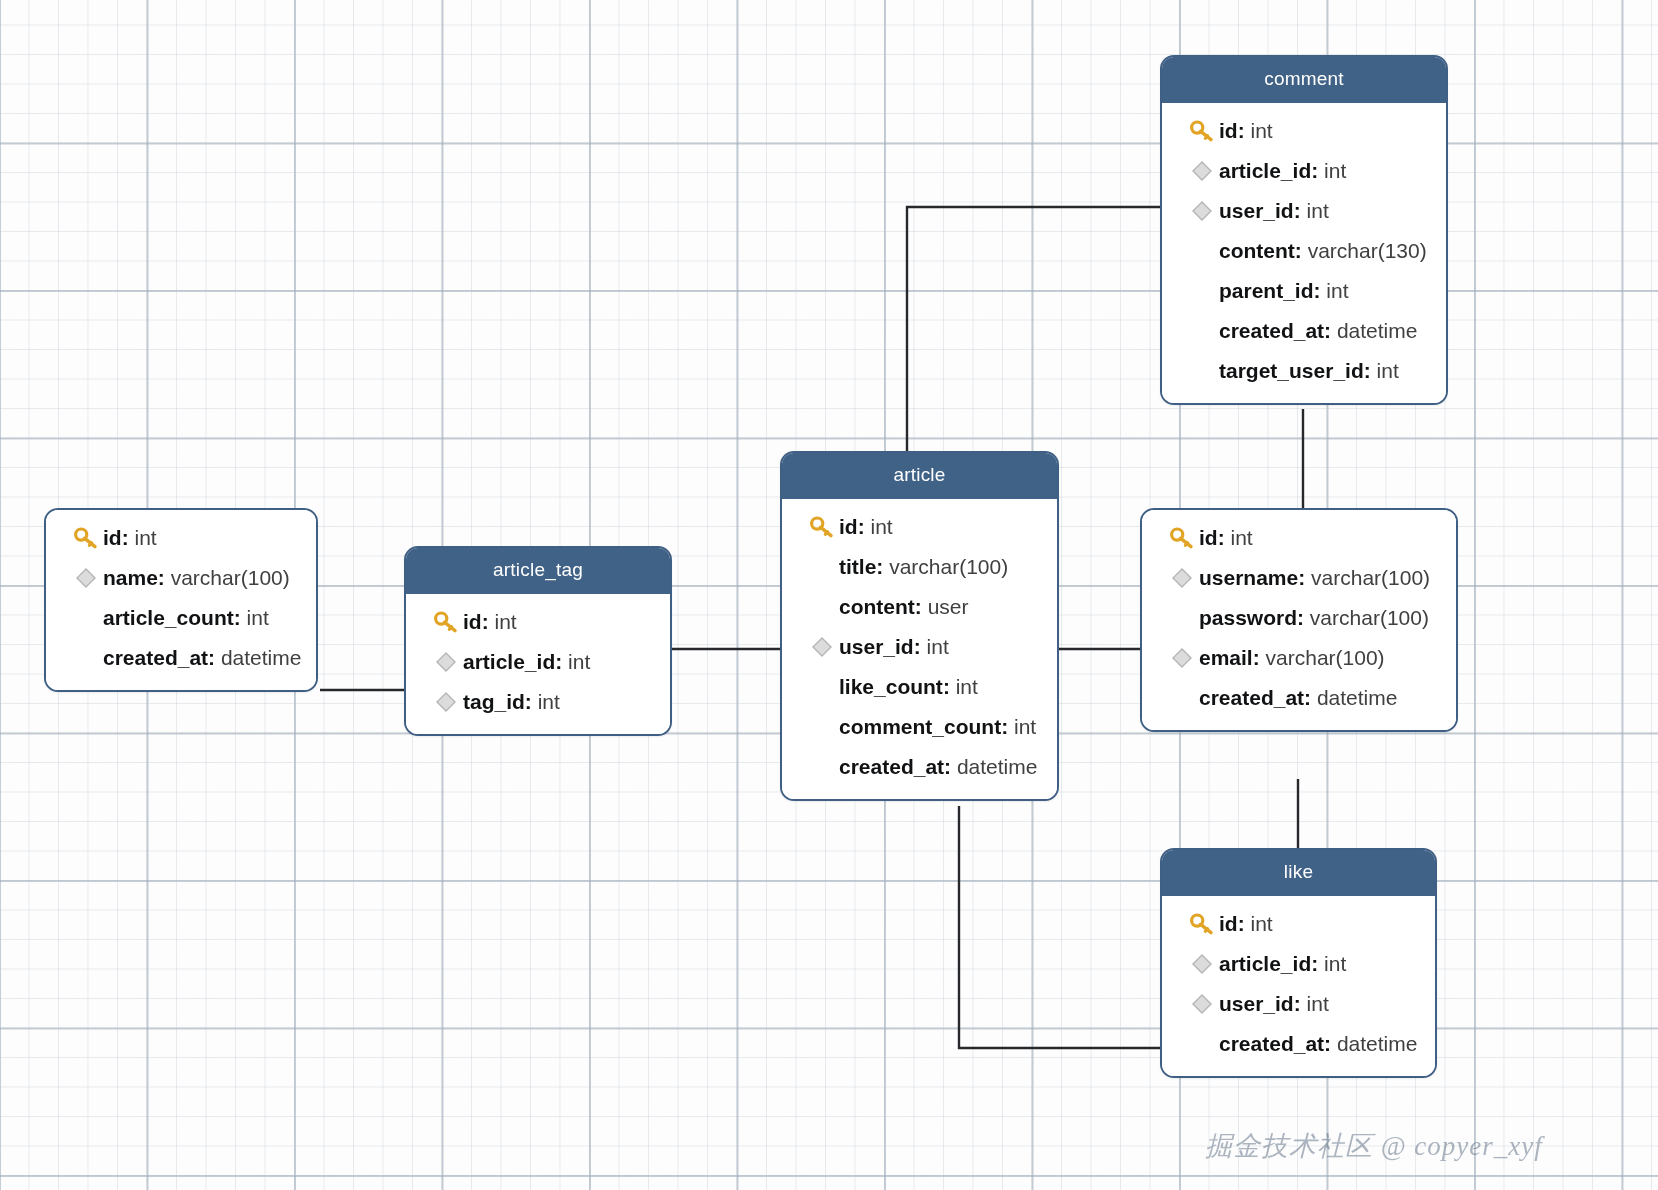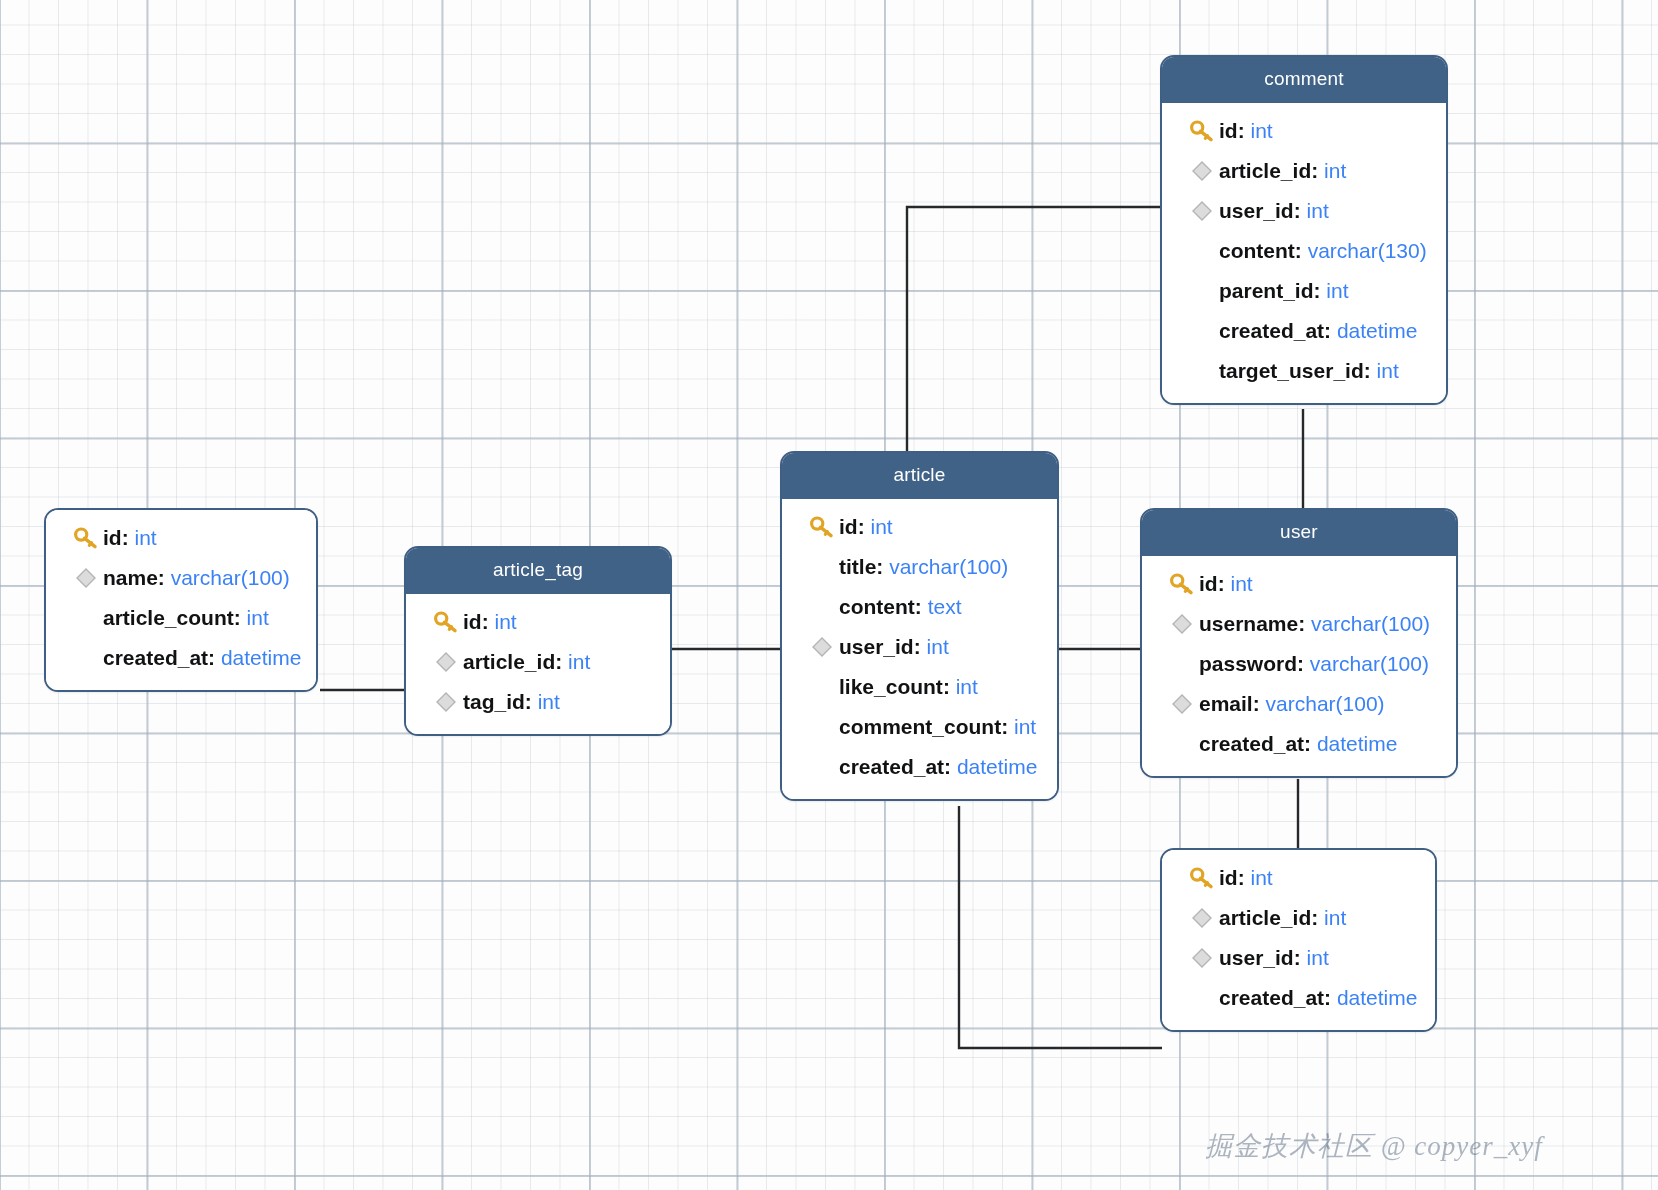--- a/index.html
+++ b/index.html
@@ -87,21 +87,21 @@
     align-items: center;
     justify-content: center;
     margin-right: 2px;
   }
   .field-icon.blank { }
   .field-name {
     color: #111214;
     font-weight: bold;
   }
   .field-type {
-    color: #3b82f6;
+    color: #404040;
     font-weight: normal;
     margin-left: 0px;
   }
   .field-sep {
     color: #111214;
     font-weight: bold;
   }
 
   
   .key-glyph { display:block; }
@@ -193,21 +193,20 @@
         </div>
         <div class="field-row">
           <span class="field-icon blank"></span>
           <span class="field-name">target_user_id</span>
           <span class="field-sep">:&nbsp;</span>
           <span class="field-type">int</span>
         </div>
       </div>
     </div>
     <div class="entity" style="left: 1140px; top: 508px; width: 318px;">
-      <div class="entity-header">user</div>
       <div class="entity-body">
         <div class="field-row">
           <span class="field-icon">
             <svg class="key-glyph" width="24" height="22" viewBox="0 0 24 22">
               <circle cx="7.2" cy="7.6" r="5.6" fill="none" stroke="#e2a424" stroke-width="3.2"></circle>
               <path d="M10.4 11.2 L21 19.6" stroke="#e2a424" stroke-width="3.4" stroke-linecap="round" fill="none"></path>
               <path d="M15.2 18.4 L17.6 15.6" stroke="#e2a424" stroke-width="3" stroke-linecap="round" fill="none"></path>
               <circle cx="7.2" cy="7.6" r="1.9" fill="#ffffff"></circle>
             </svg>
           </span>
@@ -243,20 +242,21 @@
         </div>
         <div class="field-row">
           <span class="field-icon blank"></span>
           <span class="field-name">created_at</span>
           <span class="field-sep">:&nbsp;</span>
           <span class="field-type">datetime</span>
         </div>
       </div>
     </div>
     <div class="entity" style="left: 1160px; top: 848px; width: 277px;">
+      <div class="entity-header">like</div>
       <div class="entity-body">
         <div class="field-row">
           <span class="field-icon">
             <svg class="key-glyph" width="24" height="22" viewBox="0 0 24 22">
               <circle cx="7.2" cy="7.6" r="5.6" fill="none" stroke="#e2a424" stroke-width="3.2"></circle>
               <path d="M10.4 11.2 L21 19.6" stroke="#e2a424" stroke-width="3.4" stroke-linecap="round" fill="none"></path>
               <path d="M15.2 18.4 L17.6 15.6" stroke="#e2a424" stroke-width="3" stroke-linecap="round" fill="none"></path>
               <circle cx="7.2" cy="7.6" r="1.9" fill="#ffffff"></circle>
             </svg>
           </span>
@@ -311,21 +311,21 @@
         <div class="field-row">
           <span class="field-icon blank"></span>
           <span class="field-name">title</span>
           <span class="field-sep">:&nbsp;</span>
           <span class="field-type">varchar(100)</span>
         </div>
         <div class="field-row">
           <span class="field-icon blank"></span>
           <span class="field-name">content</span>
           <span class="field-sep">:&nbsp;</span>
-          <span class="field-type">text</span>
+          <span class="field-type">user</span>
         </div>
         <div class="field-row">
           <span class="field-icon">
             <svg class="diamond-glyph" width="22" height="22" viewBox="0 0 22 22">
               <polygon points="11,2 20,11 11,20 2,11" fill="#dcdcdc" stroke="#b4b4b4" stroke-width="1.4"></polygon>
             </svg>
           </span>
           <span class="field-name">user_id</span>
           <span class="field-sep">:&nbsp;</span>
           <span class="field-type">int</span>

